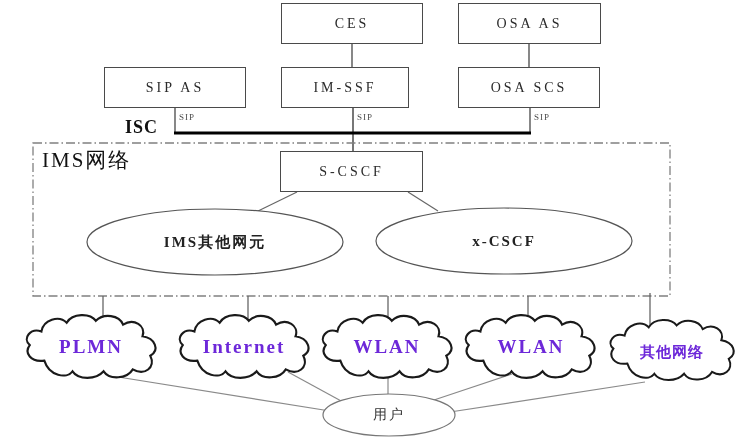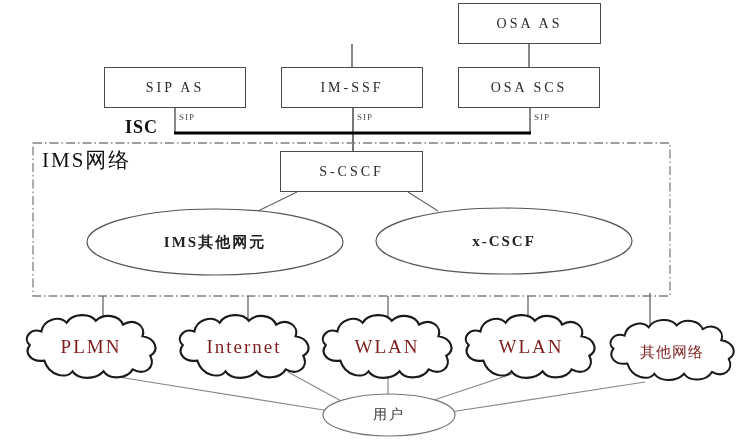--- a/index.html
+++ b/index.html
@@ -20,21 +20,21 @@
     box-sizing:border-box;
   }
   .lbl{
     position:absolute;color:#1f1f1f;white-space:nowrap;
   }
   .lbl.center{display:flex;align-items:center;justify-content:center;}
   .sip{font-size:9px;letter-spacing:1px;color:#4d4d4d;}
   .isc{font-size:18px;font-weight:bold;letter-spacing:1px;color:#111;}
   .region-title{font-size:21px;letter-spacing:2px;color:#111;}
   .ell-label{font-size:15px;font-weight:bold;letter-spacing:2px;color:#222;}
-  .cloud-label{font-size:19px;font-weight:normal;letter-spacing:2px;color:#7f1d1d;}
+  .cloud-label{font-size:19px;font-weight:bold;letter-spacing:2px;color:#6d28d9;}
   .cloud-label.cn{font-size:15px;letter-spacing:1px;}
   .user-label{font-size:14px;letter-spacing:2px;color:#333;font-weight:normal;}
 </style>
 </head>
 <body>
 
 <div id="stage">
 
   <svg id="wires" viewBox="0 0 753 445" xmlns="http://www.w3.org/2000/svg">
     <defs>
@@ -73,28 +73,31 @@
     <use href="#cloud" xlink:href="#cloud" x="169" y="312" width="150" height="70"></use>
     <use href="#cloud" xlink:href="#cloud" x="314" y="312" width="146" height="70"></use>
     <use href="#cloud" xlink:href="#cloud" x="457" y="312" width="146" height="70"></use>
     <use href="#cloud" xlink:href="#cloud" x="599" y="317" width="146" height="67"></use>
 
     <ellipse cx="215" cy="242" rx="128" ry="33" fill="#ffffff" stroke="#555" stroke-width="1.2"></ellipse>
     <ellipse cx="504" cy="241" rx="128" ry="33" fill="#ffffff" stroke="#555" stroke-width="1.2"></ellipse>
     <ellipse cx="389" cy="415" rx="66" ry="21" fill="#ffffff" stroke="#777" stroke-width="1.2"></ellipse>
   </svg>
 
+  <div class="box" style="left:281px;top:3px;width:142px;height:41px;">
+      <span>CES</span>
+    </div>
   <div class="box" style="left:458px;top:3px;width:143px;height:41px;">
       <span>OSA AS</span>
     </div>
 
   <div class="box" style="left:104px;top:67px;width:142px;height:41px;">
       <span>SIP AS</span>
     </div>
-  <div class="box" style="left:281px;top:67px;width:142px;height:41px;">
+  <div class="box" style="left:281px;top:67px;width:128px;height:41px;">
       <span>IM-SSF</span>
     </div>
   <div class="box" style="left:458px;top:67px;width:142px;height:41px;">
       <span>OSA SCS</span>
     </div>
 
   <div class="lbl sip" style="left:179px;top:112px;">SIP</div>
   <div class="lbl sip" style="left:357px;top:112px;">SIP</div>
   <div class="lbl sip" style="left:534px;top:112px;">SIP</div>
 

